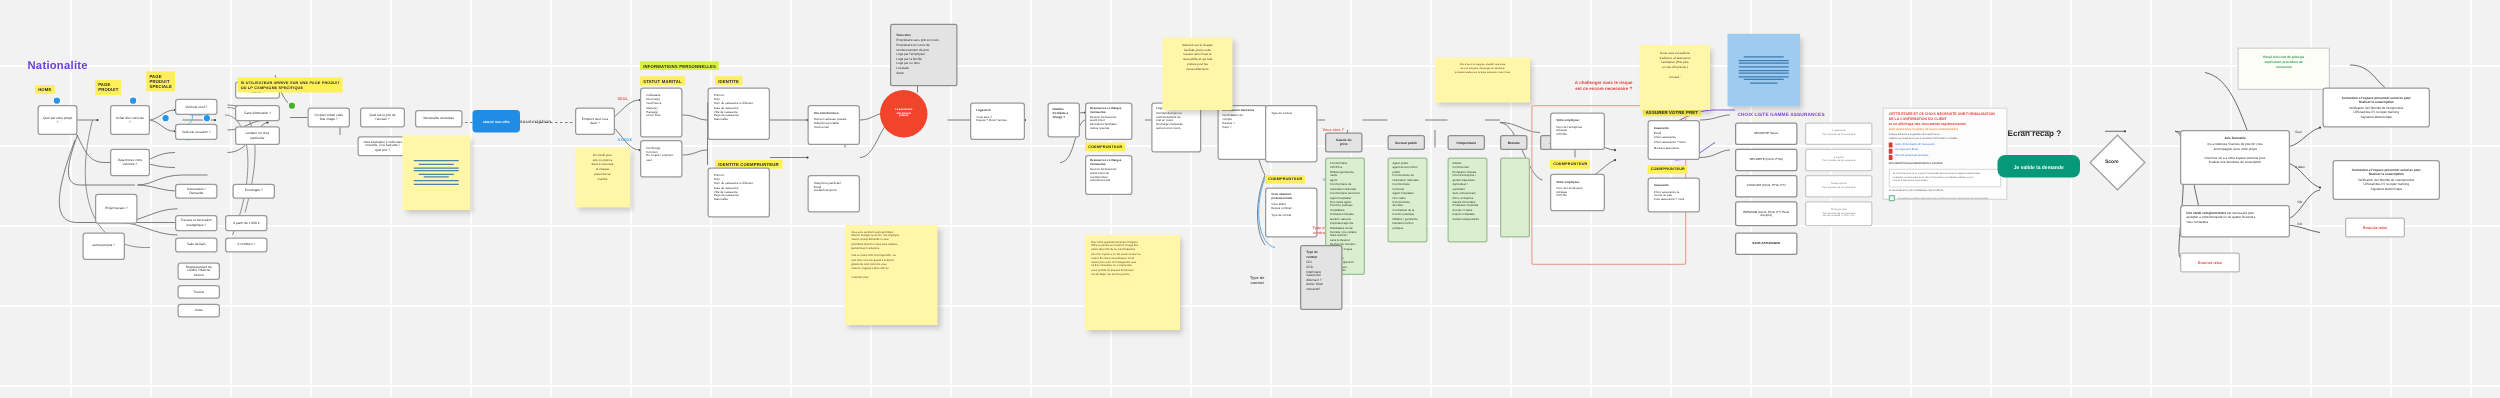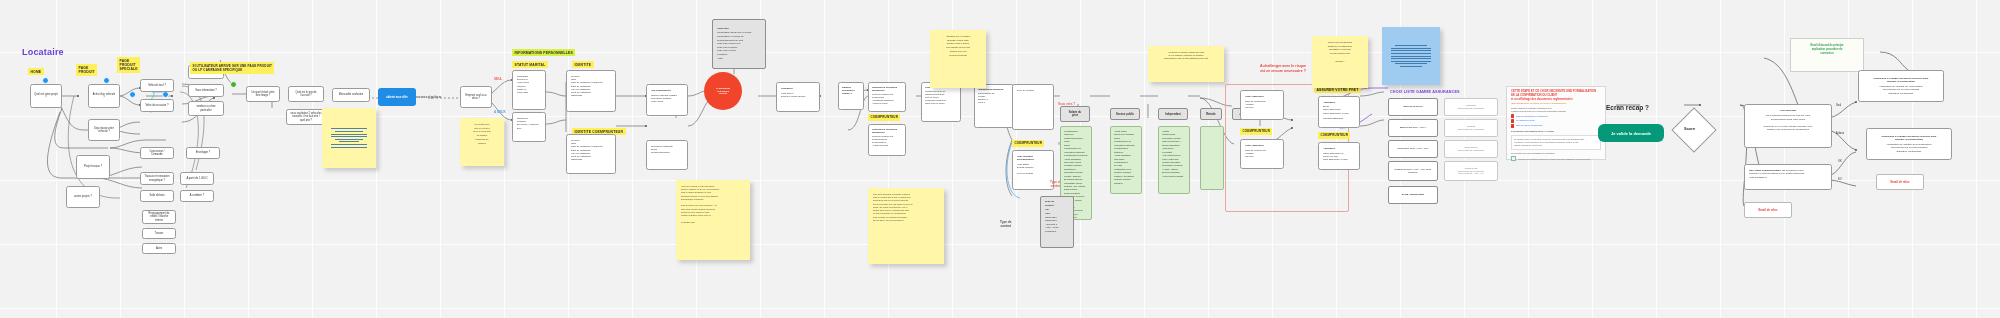--- a/index.html
+++ b/index.html
@@ -282,21 +282,21 @@
       <circle cx="1292" cy="120" r="0.9"></circle>
         <circle cx="1292" cy="128" r="0.9"></circle>
       <circle cx="1700" cy="105" r="0.9"></circle>
       <circle cx="1764" cy="118" r="0.9"></circle>
         <circle cx="1764" cy="176" r="0.9"></circle>
       <circle cx="1856" cy="102" r="0.9"></circle>
         <circle cx="1856" cy="150" r="0.9"></circle>
     </g>
   </svg>
 
-  <div class="title" style="left:22px;top:47px;">Locataire</div>
+  <div class="title" style="left:22px;top:47px;">Nationalite</div>
 
   <div class="chip" style="left:28px;top:68px;">HOME</div>
   <div class="dot" style="left:42px;top:77px;width:5px;height:5px;"></div>
 
   <div class="chip" style="left:76px;top:64px;">PAGE
 PRODUIT</div>
   <div class="dot" style="left:103px;top:77px;width:5px;height:5px;"></div>
 
   <div class="chip" style="left:117px;top:57px;">PAGE
 PRODUIT

